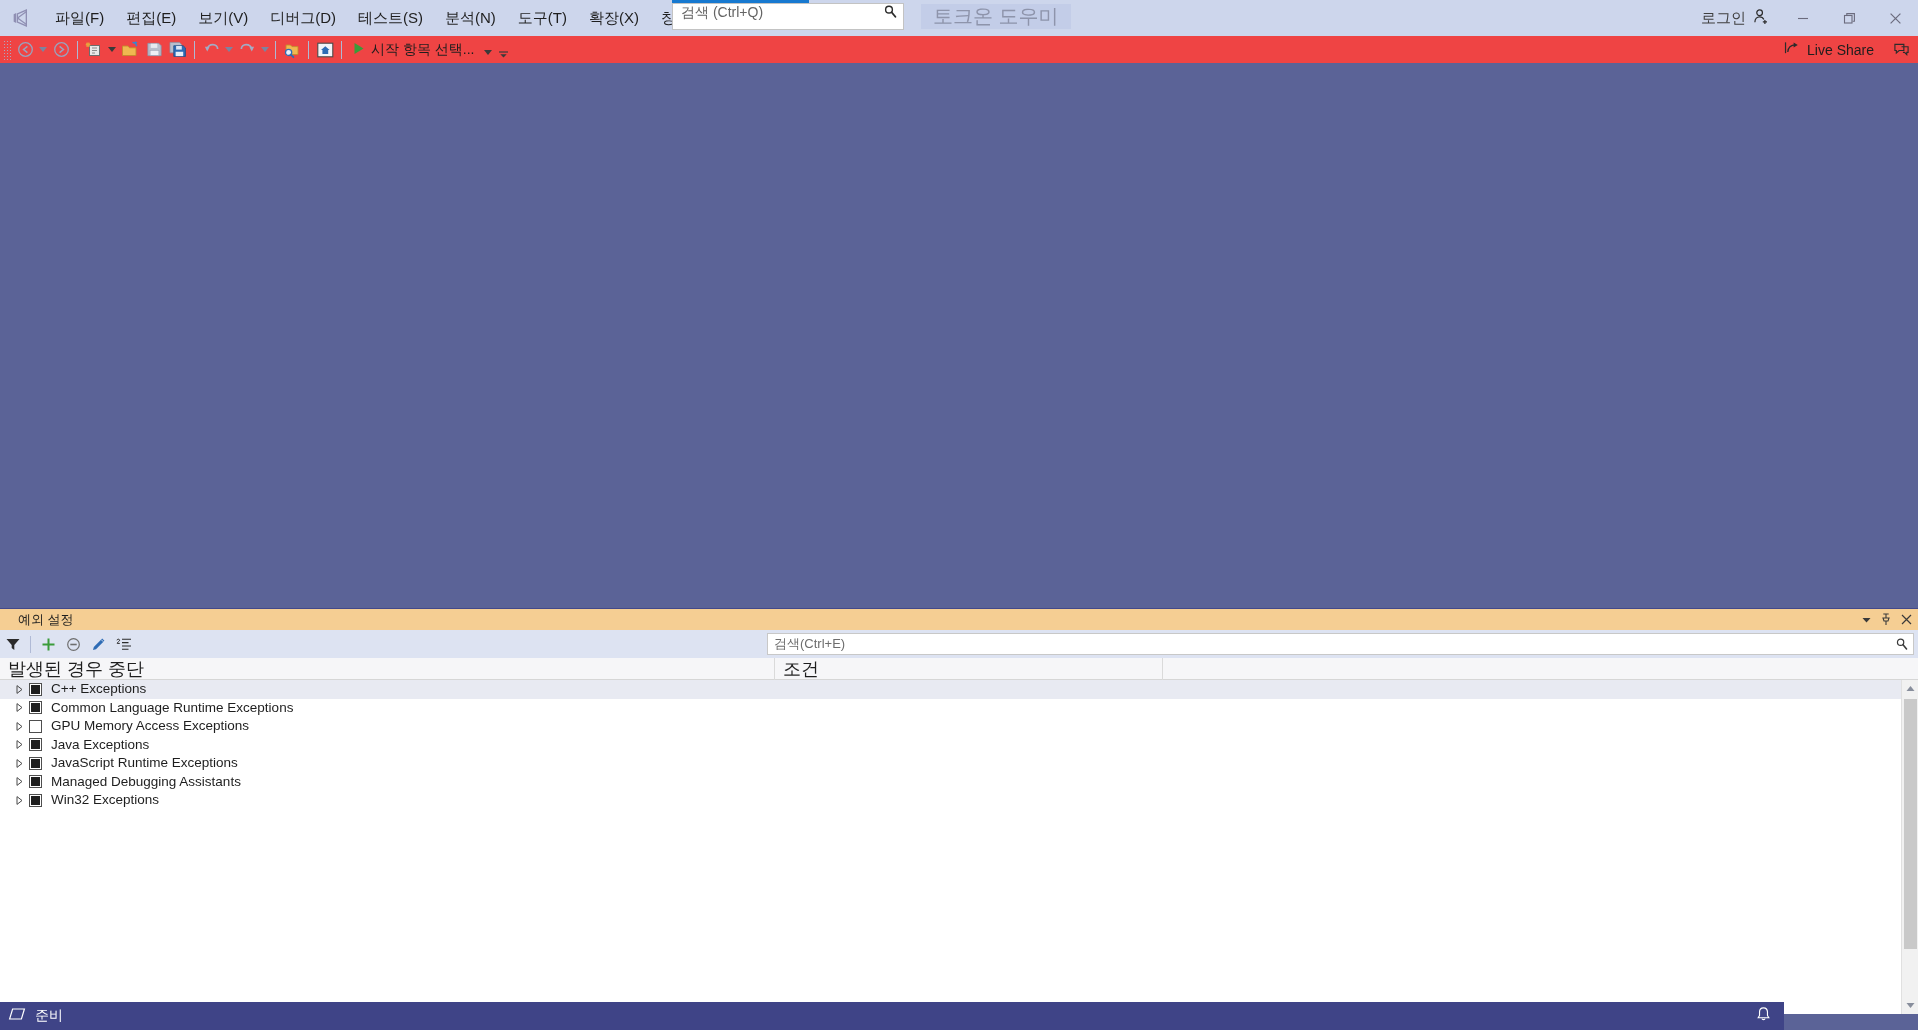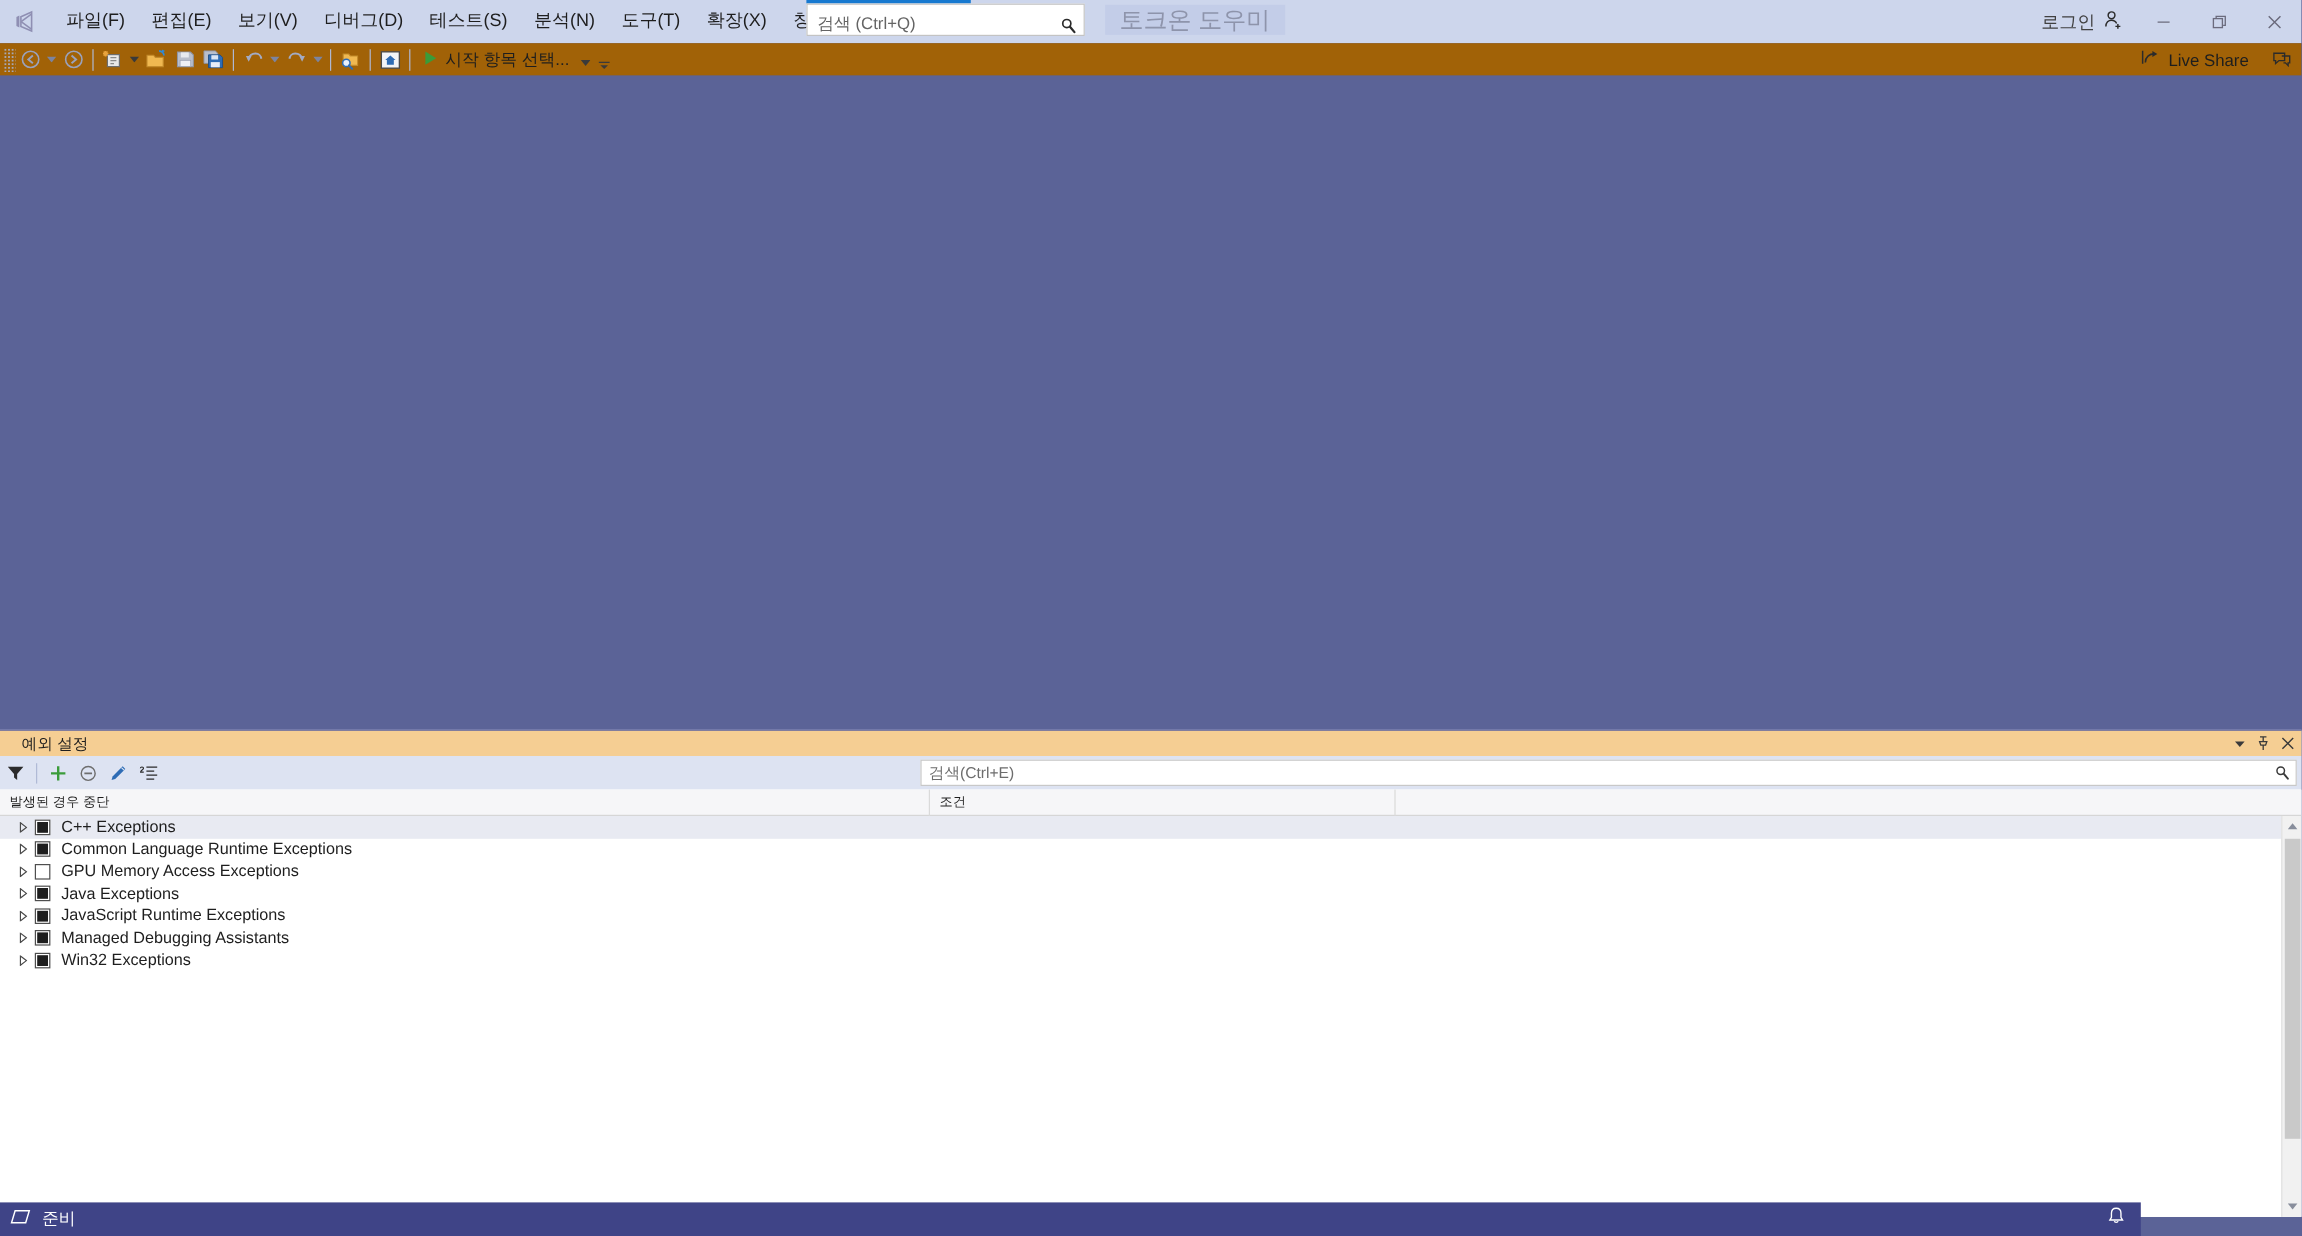--- a/index.html
+++ b/index.html
@@ -29,21 +29,21 @@
   .menu-item {
     padding: 0 11px; height: 36px; line-height: 36px;
     font-size: 15px; color: #1e1e1e; white-space: nowrap;
     cursor: default;
   }
 
   .qsearch {
     position: absolute; left: 672px; top: 3px;
     width: 232px; height: 27px;
     background: #ffffff; border: 1px solid #c3c3c3;
-    display: flex; align-items: flex-end;
+    display: flex; align-items: flex-start;
   }
   .qsearch-text {
     flex: 1; font-size: 14px; color: #646464;
     padding-left: 8px; white-space: nowrap; overflow: hidden;
   }
   .qsearch-ico { width: 26px; display:flex; align-items:center; justify-content:center; }
   .qsearch-focusline {
     position:absolute; left: 672px; top: 0px; width: 137px; height: 3px;
     background: #1779d0;
   }
@@ -67,21 +67,21 @@
     font-size: 15px; color: #404040; white-space: nowrap;
   }
   .wbtn {
     width: 46px; height: 36px;
     display: flex; align-items: center; justify-content: center;
   }
 
   
   .toolbar {
     height: 27px; width: 100%;
-    background: #a16207;
+    background: #ef4444;
     display: flex; align-items: center;
     position: relative;
   }
   .grip {
     width: 10px; height: 20px; margin-left: 3px;
     background-image: radial-gradient(#a7b0cb 32%, transparent 33%);
     background-size: 3px 3px;
     opacity: .9;
   }
   .tb-item {
@@ -172,21 +172,21 @@
   .grid { position: absolute; left: 0; top: 49px; right: 0; bottom: 0; background:#ffffff; }
   .grid-head {
     height: 22px; width: 100%;
     background: #f6f6f8;
     border-bottom: 1px solid #d6d6d6;
     display: flex; align-items: center;
     position: relative;
   }
   .gh-cell {
     height: 22px; display: flex; align-items: center;
-    font-size: 11px; color: #1e1e1e; padding-left: 8px;
+    font-size: 18px; color: #1e1e1e; padding-left: 8px;
     border-right: 1px solid #dadada;
     white-space: nowrap;
   }
   .gh-c0 { width: 775px; }
   .gh-c1 { width: 388px; }
   .gh-c2 { flex: 1; border-right: none; }
 
   .rows { position: absolute; left: 0; top: 22px; right: 17px; bottom: 0; overflow: hidden; background:#fff; }
   .row {
     height: 18.5px;

